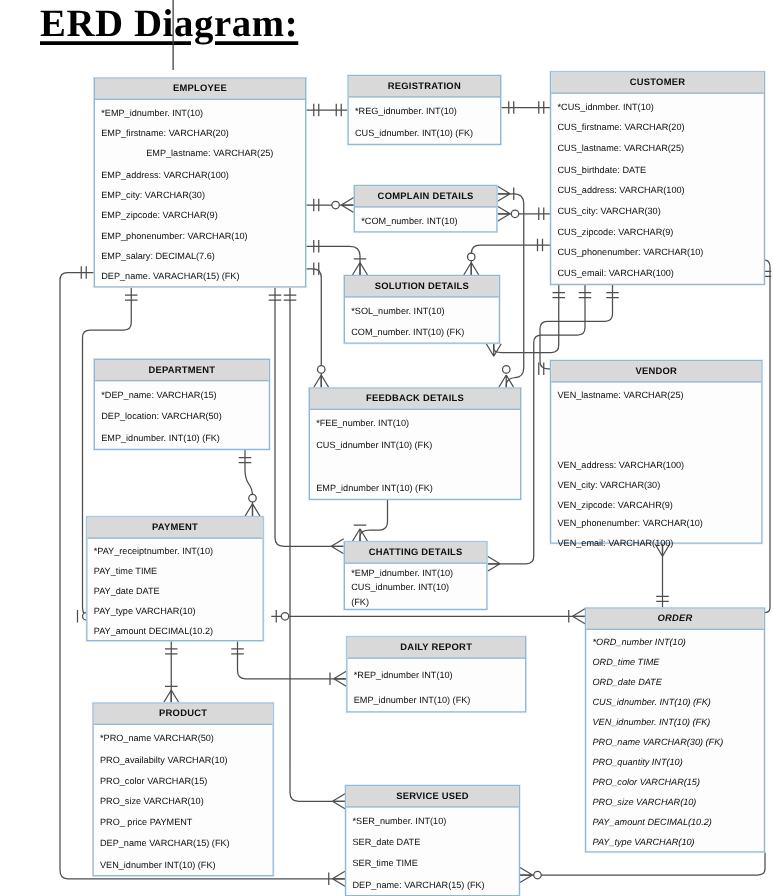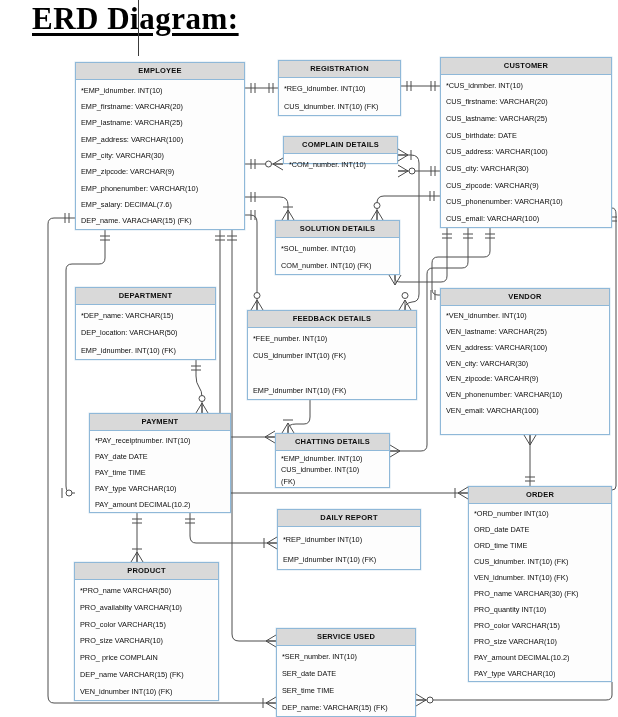--- a/index.html
+++ b/index.html
@@ -97,21 +97,21 @@
         <path d="M416,700 H606 Q612,700 612,695 V682" class="rel" marker-start="url(#crowzerostart)"></path>
       </g>
   </svg>
 
   <div id="entities-layer">
       <div class="entity" style="left: 75px; top: 62px; width: 170px; height: 168px;">
         <div class="entity-title">EMPLOYEE</div>
         <div class="entity-body">
           <div class="attr-row" style="height: 16.3333px;">*EMP_idnumber. INT(10)</div>
           <div class="attr-row" style="height: 16.3333px;">EMP_firstname: VARCHAR(20)</div>
-          <div class="attr-row" style="height: 16.3333px;">EMP_lastname: VARCHAR(25)</div>
+          <div class="attr-row" style="height: 16.3333px; margin-left: 36px;">EMP_lastname: VARCHAR(25)</div>
           <div class="attr-row" style="height: 16.3333px;">EMP_address: VARCHAR(100)</div>
           <div class="attr-row" style="height: 16.3333px;">EMP_city: VARCHAR(30)</div>
           <div class="attr-row" style="height: 16.3333px;">EMP_zipcode: VARCHAR(9)</div>
           <div class="attr-row" style="height: 16.3333px;">EMP_phonenumber: VARCHAR(10)</div>
           <div class="attr-row" style="height: 16.3333px;">EMP_salary: DECIMAL(7.6)</div>
           <div class="attr-row" style="height: 16.3333px;">DEP_name. VARACHAR(15) (FK)</div>
         </div>
       </div>
       <div class="entity" style="left: 278px; top: 60px; width: 123px; height: 56px;">
         <div class="entity-title">REGISTRATION</div>
@@ -127,21 +127,21 @@
           <div class="attr-row" style="height: 16.6667px;">CUS_firstname: VARCHAR(20)</div>
           <div class="attr-row" style="height: 16.6667px;">CUS_lastname: VARCHAR(25)</div>
           <div class="attr-row" style="height: 16.6667px;">CUS_birthdate: DATE</div>
           <div class="attr-row" style="height: 16.6667px;">CUS_address: VARCHAR(100)</div>
           <div class="attr-row" style="height: 16.6667px;">CUS_city: VARCHAR(30)</div>
           <div class="attr-row" style="height: 16.6667px;">CUS_zipcode: VARCHAR(9)</div>
           <div class="attr-row" style="height: 16.6667px;">CUS_phonenumber: VARCHAR(10)</div>
           <div class="attr-row" style="height: 16.6667px;">CUS_email: VARCHAR(100)</div>
         </div>
       </div>
-      <div class="entity" style="left: 283px; top: 136px; width: 115px; height: 28px;">
+      <div class="entity" style="left: 283px; top: 148px; width: 115px; height: 38px;">
         <div class="entity-title">COMPLAIN DETAILS</div>
         <div class="entity-body">
           <div class="attr-row" style="height: 17px;">*COM_number. INT(10)</div>
         </div>
       </div>
       <div class="entity" style="left: 275px; top: 220px; width: 125px; height: 55px;">
         <div class="entity-title">SOLUTION DETAILS</div>
         <div class="entity-body">
           <div class="attr-row" style="height: 17px;">*SOL_number. INT(10)</div>
           <div class="attr-row" style="height: 17px;">COM_number. INT(10) (FK)</div>
@@ -160,78 +160,77 @@
         <div class="entity-body">
           <div class="attr-row" style="height: 17.25px;">*FEE_number. INT(10)</div>
           <div class="attr-row" style="height: 17.25px;">CUS_idnumber INT(10) (FK)</div>
           <div class="attr-row" style="height: 17.25px;"></div>
           <div class="attr-row" style="height: 17.25px;">EMP_idnumber INT(10) (FK)</div>
         </div>
       </div>
       <div class="entity" style="left: 440px; top: 288px; width: 170px; height: 147px;">
         <div class="entity-title">VENDOR</div>
         <div class="entity-body">
-          <div class="attr-row" style="height: 15.75px;">*VEN_idnumber. INT(10)</div>
           <div class="attr-row" style="height: 15.75px;">VEN_lastname: VARCHAR(25)</div>
-          <div class="attr-row" style="height: 15.75px;">VEN_address: VARCHAR(100)</div>
+          <div class="attr-row" style="height: 15.75px; margin-top: 40px;">VEN_address: VARCHAR(100)</div>
           <div class="attr-row" style="height: 15.75px;">VEN_city: VARCHAR(30)</div>
           <div class="attr-row" style="height: 15.75px;">VEN_zipcode: VARCAHR(9)</div>
           <div class="attr-row" style="height: 15.75px;">VEN_phonenumber: VARCHAR(10)</div>
           <div class="attr-row" style="height: 15.75px;">VEN_email: VARCHAR(100)</div>
         </div>
       </div>
-      <div class="entity" style="left: 89px; top: 413px; width: 142px; height: 100px;">
+      <div class="entity" style="left: 69px; top: 413px; width: 142px; height: 100px;">
         <div class="entity-title">PAYMENT</div>
         <div class="entity-body">
           <div class="attr-row" style="height: 15.8px;">*PAY_receiptnumber. INT(10)</div>
+          <div class="attr-row" style="height: 15.8px;">PAY_time TIME</div>
           <div class="attr-row" style="height: 15.8px;">PAY_date DATE</div>
-          <div class="attr-row" style="height: 15.8px;">PAY_time TIME</div>
           <div class="attr-row" style="height: 15.8px;">PAY_type VARCHAR(10)</div>
           <div class="attr-row" style="height: 15.8px;">PAY_amount DECIMAL(10.2)</div>
         </div>
       </div>
       <div class="entity" style="left: 275px; top: 433px; width: 115px; height: 55px;">
         <div class="entity-title">CHATTING DETAILS</div>
         <div class="entity-body">
           <div class="attr-row" style="height: 11.3333px;">*EMP_idnumber. INT(10)</div>
           <div class="attr-row" style="height: 11.3333px;">CUS_idnumber. INT(10)</div>
           <div class="attr-row" style="height: 11.3333px;">(FK)</div>
         </div>
       </div>
       <div class="entity" style="left: 277px; top: 509px; width: 144px; height: 61px;">
         <div class="entity-title">DAILY REPORT</div>
         <div class="entity-body">
           <div class="attr-row" style="height: 20px;">*REP_idnumber INT(10)</div>
           <div class="attr-row" style="height: 20px;">EMP_idnumber INT(10) (FK)</div>
         </div>
       </div>
-      <div class="entity" style="left: 468px; top: 486px; width: 144px; height: 196px;">
+      <div class="entity" style="left: 468px; top: 486px; width: 144px; height: 196px; font-style: italic;">
         <div class="entity-title">ORDER</div>
         <div class="entity-body">
           <div class="attr-row" style="height: 15.9091px;">*ORD_number INT(10)</div>
+          <div class="attr-row" style="height: 15.9091px;">ORD_time TIME</div>
           <div class="attr-row" style="height: 15.9091px;">ORD_date DATE</div>
-          <div class="attr-row" style="height: 15.9091px;">ORD_time TIME</div>
           <div class="attr-row" style="height: 15.9091px;">CUS_idnumber. INT(10) (FK)</div>
           <div class="attr-row" style="height: 15.9091px;">VEN_idnumber. INT(10) (FK)</div>
           <div class="attr-row" style="height: 15.9091px;">PRO_name VARCHAR(30) (FK)</div>
           <div class="attr-row" style="height: 15.9091px;">PRO_quantity INT(10)</div>
           <div class="attr-row" style="height: 15.9091px;">PRO_color VARCHAR(15)</div>
           <div class="attr-row" style="height: 15.9091px;">PRO_size VARCHAR(10)</div>
           <div class="attr-row" style="height: 15.9091px;">PAY_amount DECIMAL(10.2)</div>
           <div class="attr-row" style="height: 15.9091px;">PAY_type VARCHAR(10)</div>
         </div>
       </div>
       <div class="entity" style="left: 74px; top: 562px; width: 145px; height: 139px;">
         <div class="entity-title">PRODUCT</div>
         <div class="entity-body">
           <div class="attr-row" style="height: 16.8571px;">*PRO_name VARCHAR(50)</div>
           <div class="attr-row" style="height: 16.8571px;">PRO_availabilty VARCHAR(10)</div>
           <div class="attr-row" style="height: 16.8571px;">PRO_color VARCHAR(15)</div>
           <div class="attr-row" style="height: 16.8571px;">PRO_size VARCHAR(10)</div>
-          <div class="attr-row" style="height: 16.8571px;">PRO_ price COMPLAIN</div>
+          <div class="attr-row" style="height: 16.8571px;">PRO_ price PAYMENT</div>
           <div class="attr-row" style="height: 16.8571px;">DEP_name VARCHAR(15) (FK)</div>
           <div class="attr-row" style="height: 16.8571px;">VEN_idnumber INT(10) (FK)</div>
         </div>
       </div>
       <div class="entity" style="left: 276px; top: 628px; width: 140px; height: 89px;">
         <div class="entity-title">SERVICE USED</div>
         <div class="entity-body">
           <div class="attr-row" style="height: 17px;">*SER_number. INT(10)</div>
           <div class="attr-row" style="height: 17px;">SER_date DATE</div>
           <div class="attr-row" style="height: 17px;">SER_time TIME</div>

